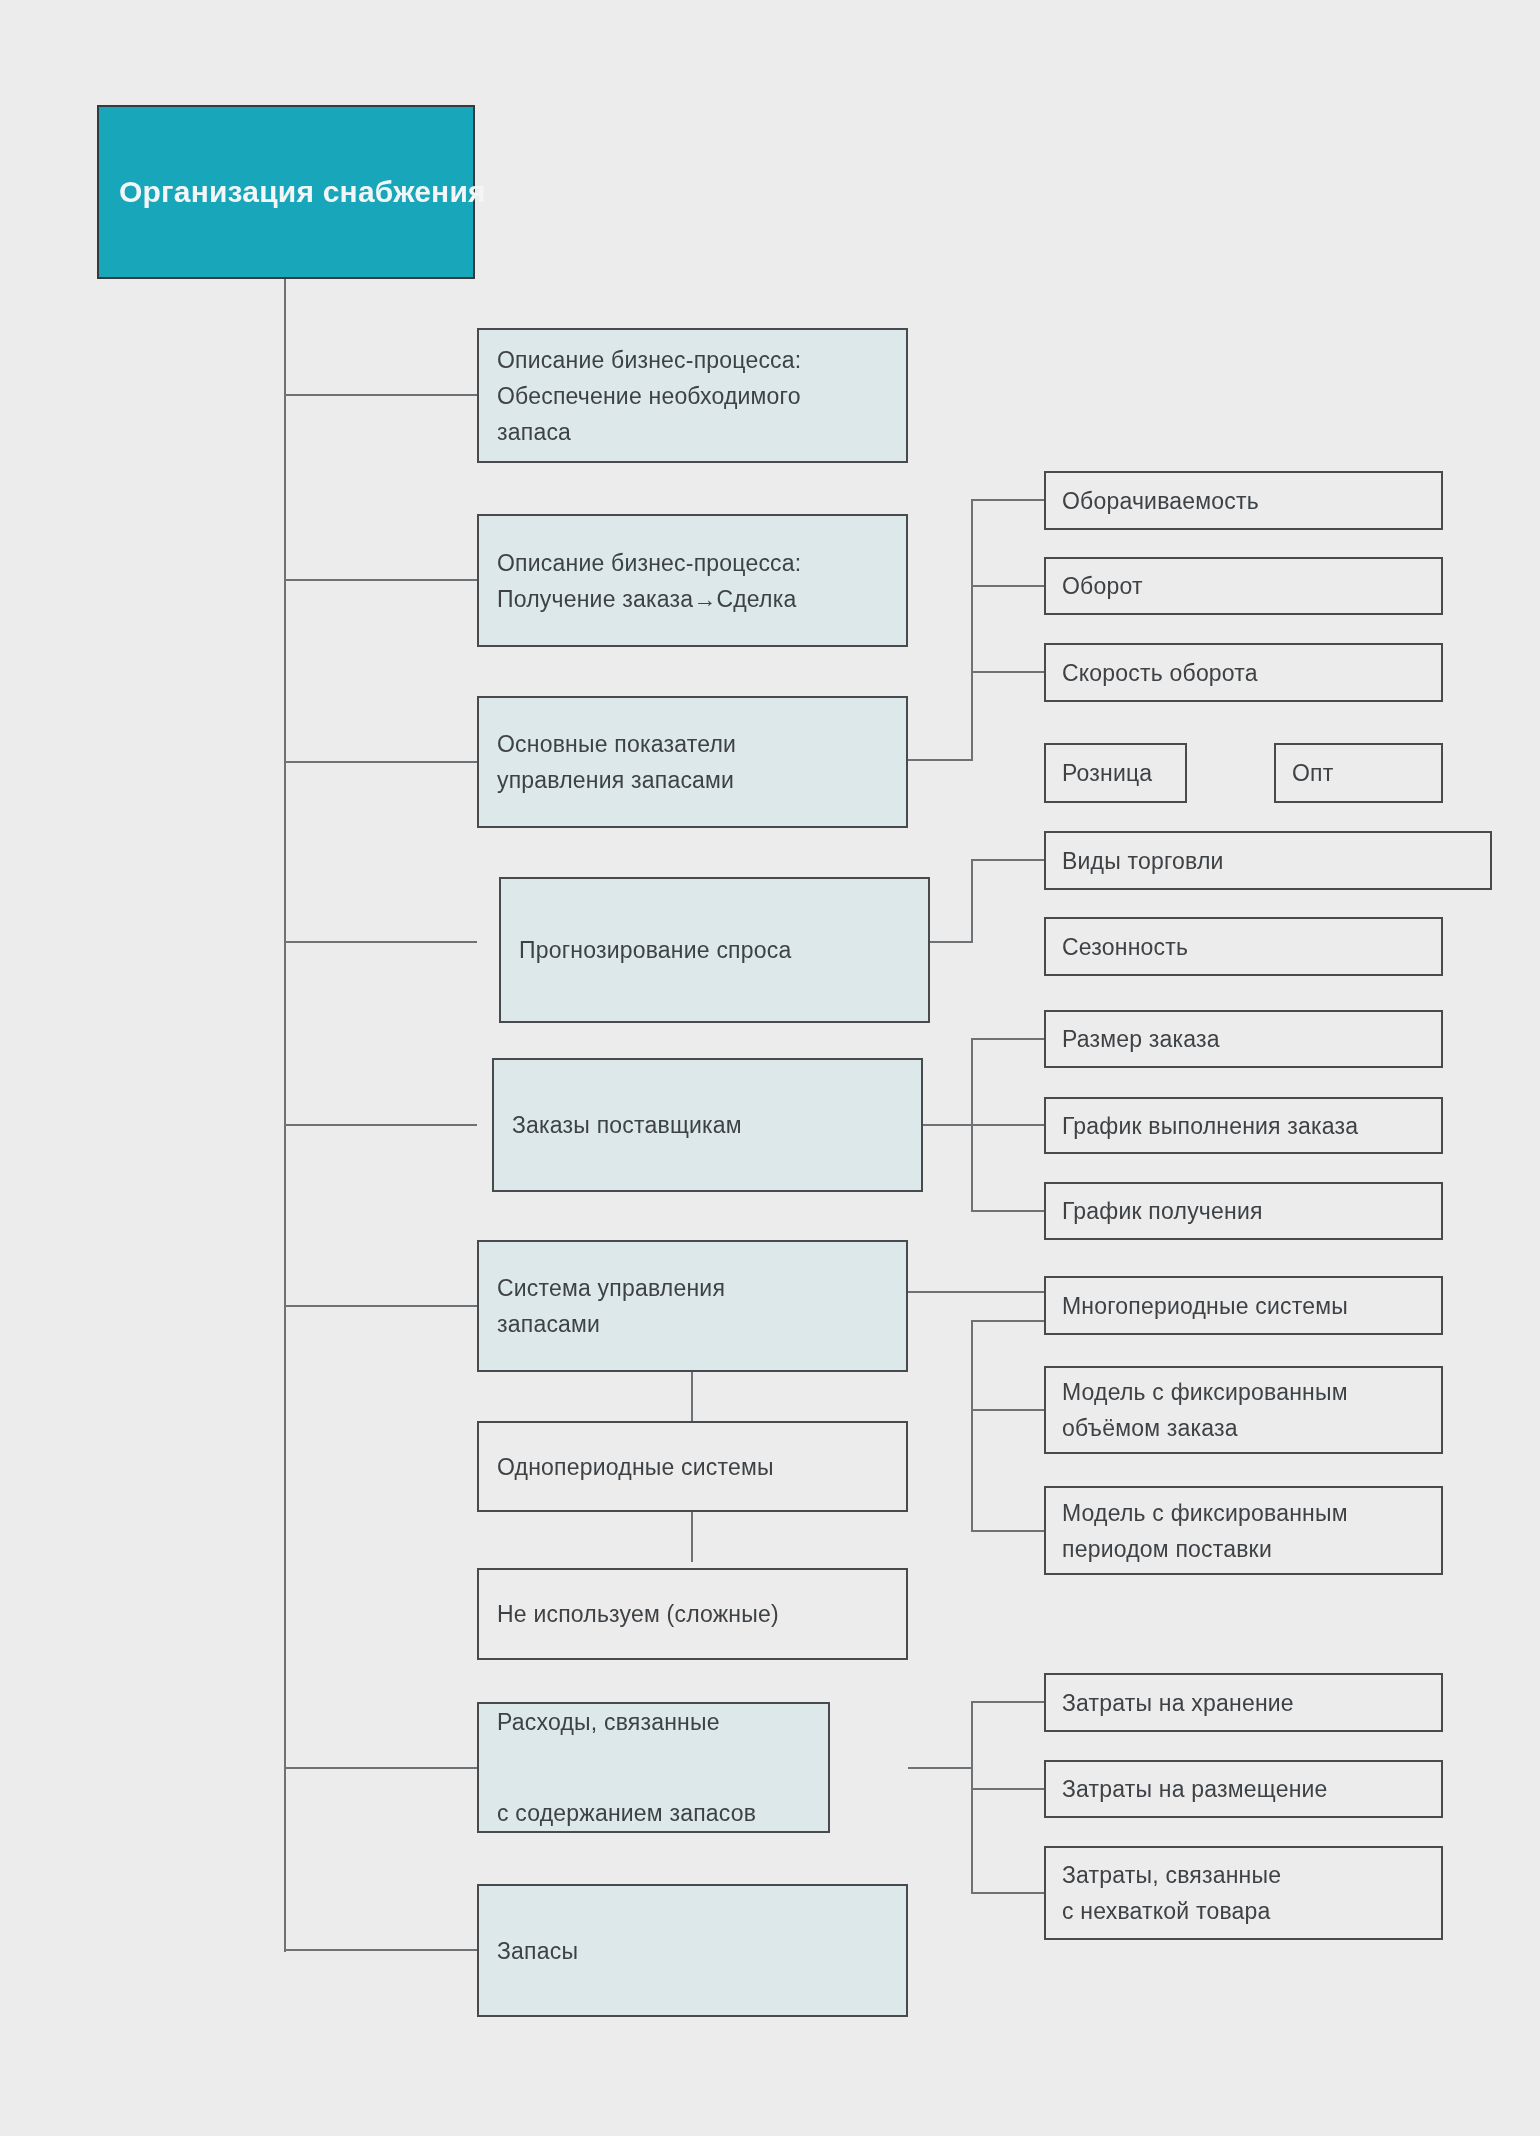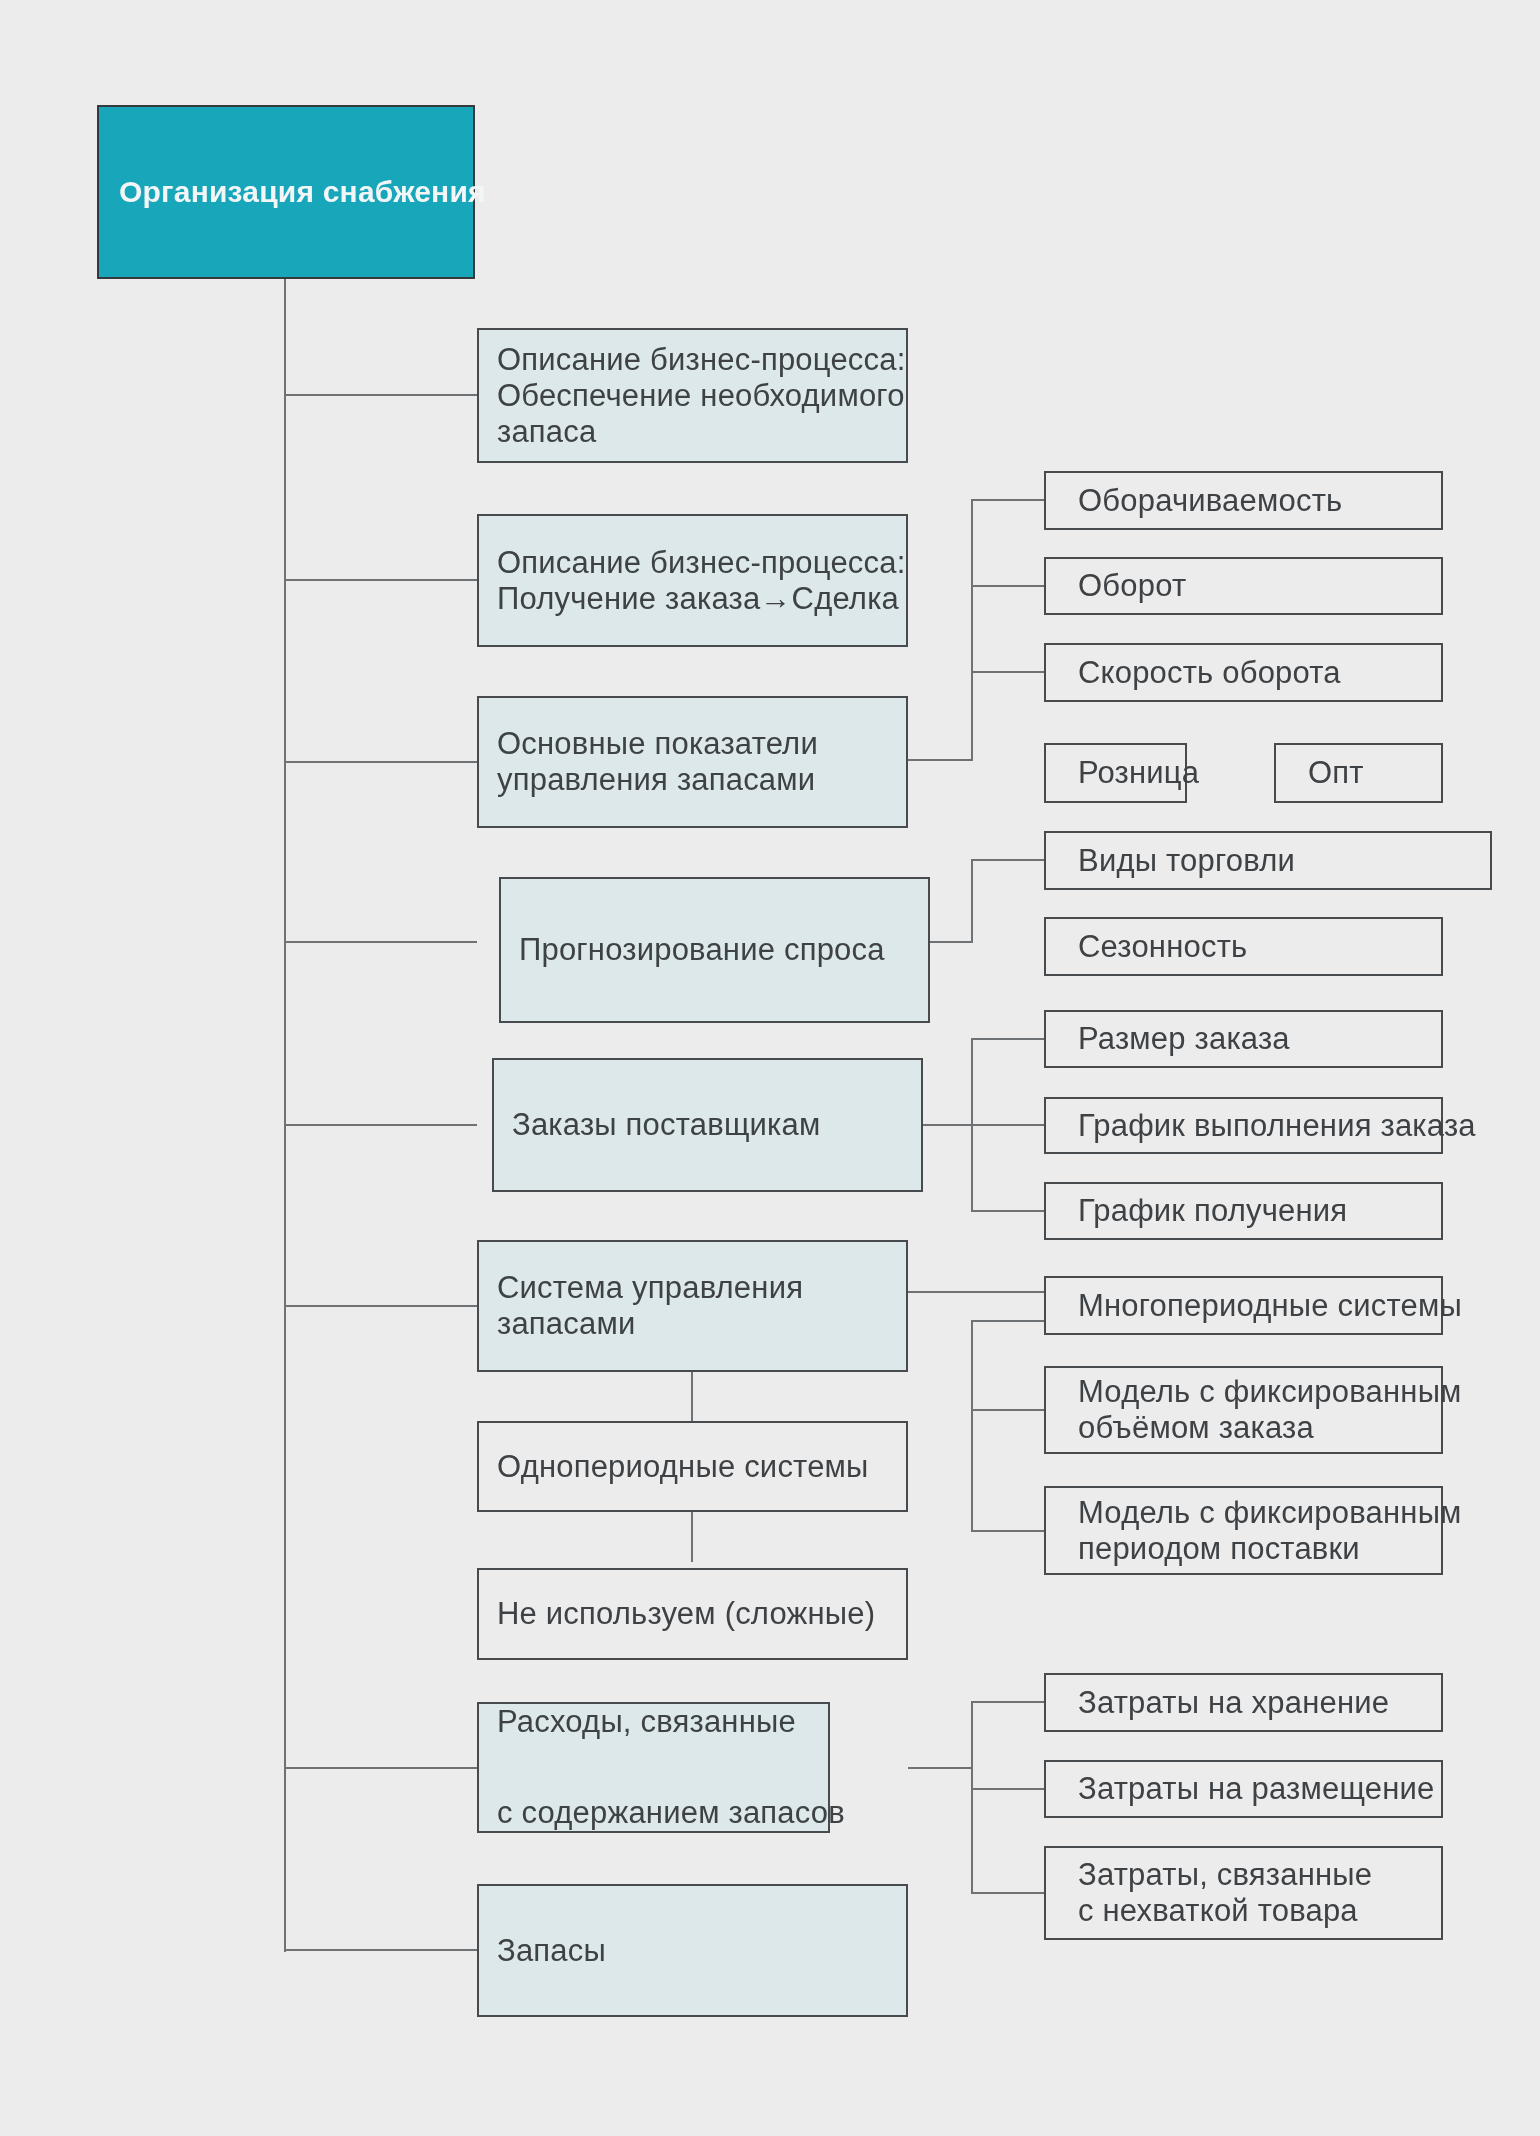--- a/index.html
+++ b/index.html
@@ -10,26 +10,26 @@
   }
   html,body{margin:0;padding:0;background:var(--bg);}
   .canvas{
     position:relative; width:1540px; height:2136px; background:var(--bg);
     font-family:"Liberation Sans","DejaVu Sans",sans-serif; overflow:hidden;border-radius:23px;
   }
   .seg{position:absolute; background:var(--line);}
   .node{
     position:absolute; box-sizing:border-box; border:2px solid var(--border);
     display:flex; flex-direction:column; justify-content:center;
-    color:var(--text); font-size:31px; line-height:36px;
+    color:var(--text); font-size:23px; line-height:36px;
     padding-left:18px; padding-right:10px; letter-spacing:0.2px;
   }
   .node-primary{background:var(--primary);}
   .node-plain{background:var(--leaf);}
-  .node-leaf{background:var(--leaf); padding-left:32px;justify-content:center;}
+  .node-leaf{background:var(--leaf); padding-left:16px;justify-content:center;}
   .node-root{
     background:var(--root); border-color:var(--root-border);
     color:var(--root-text); font-size:30px; font-weight:600; padding-left:20px;
   }
   .node .txt-line{white-space:nowrap;}
 </style>
 </head>
 <body>
 
 <div class="canvas" id="stage" style="width: 1540px; height: 2136px;">

